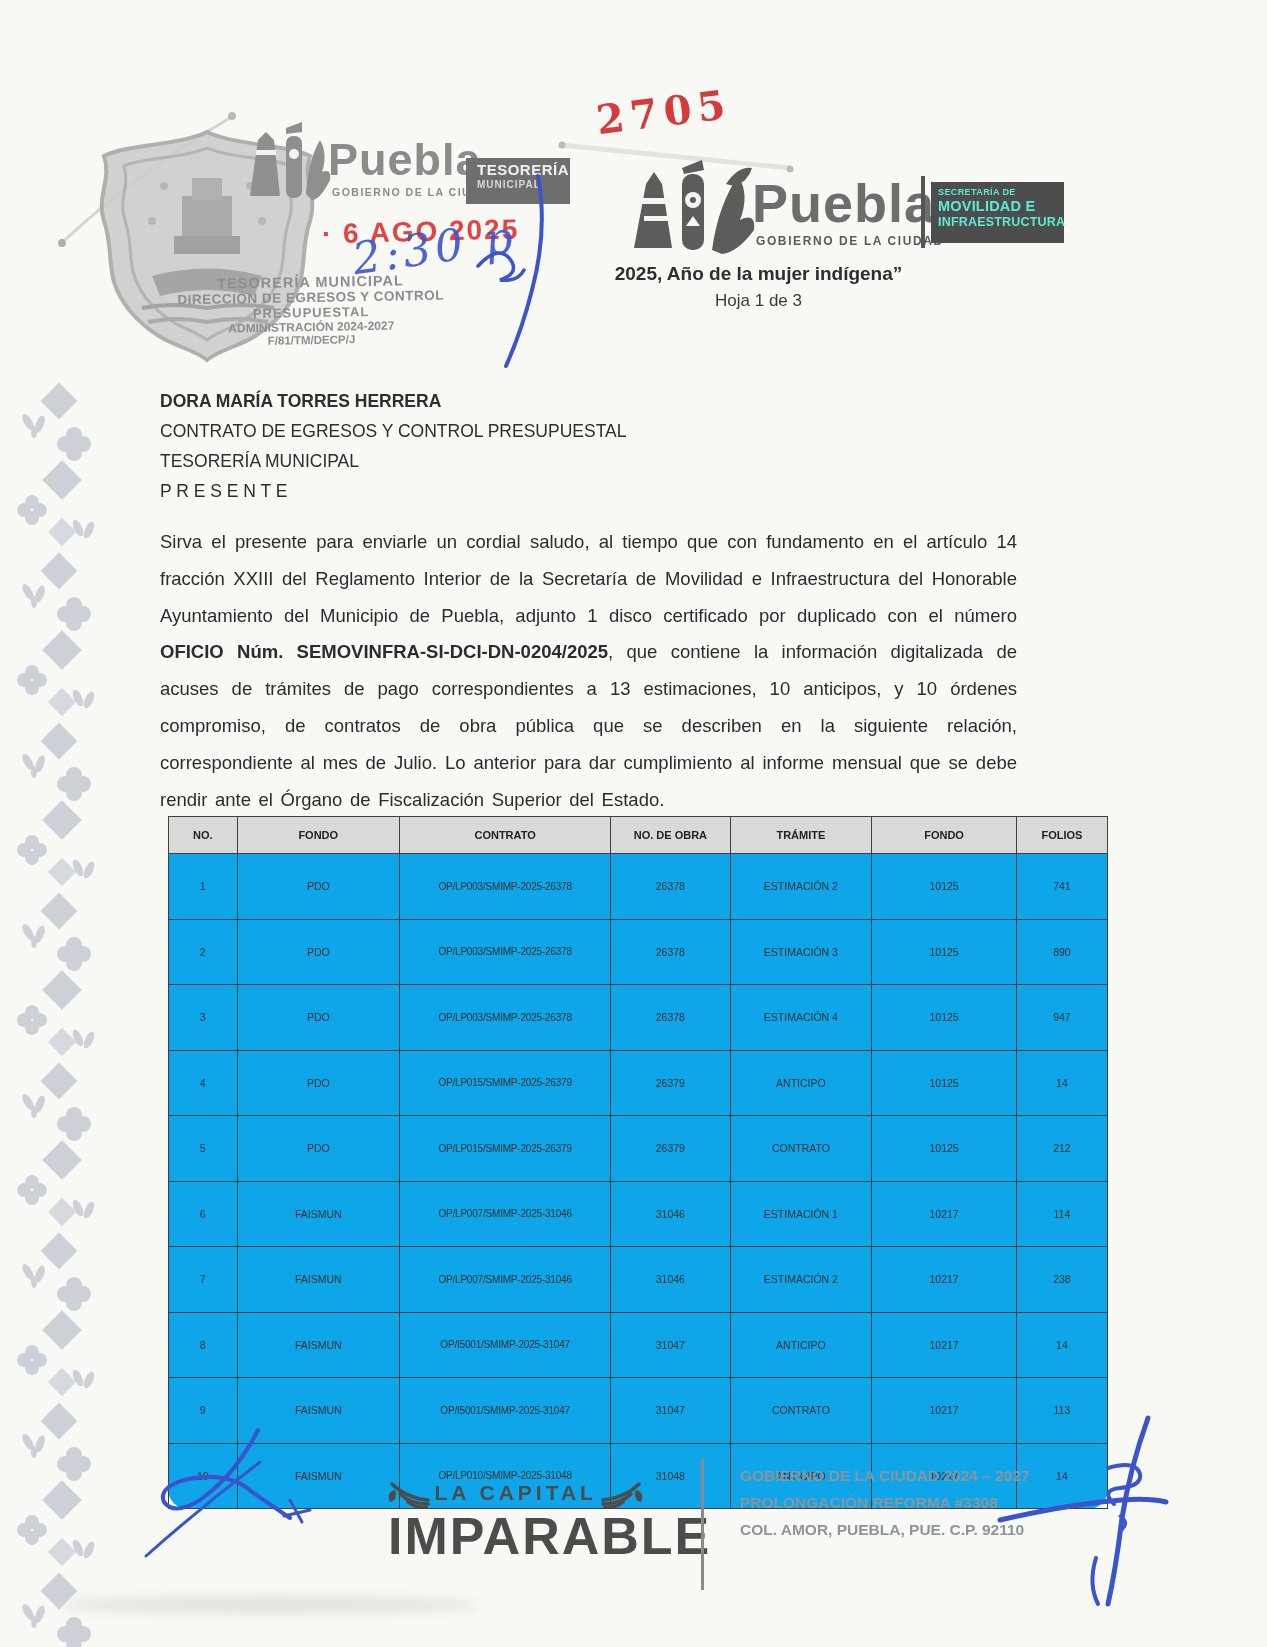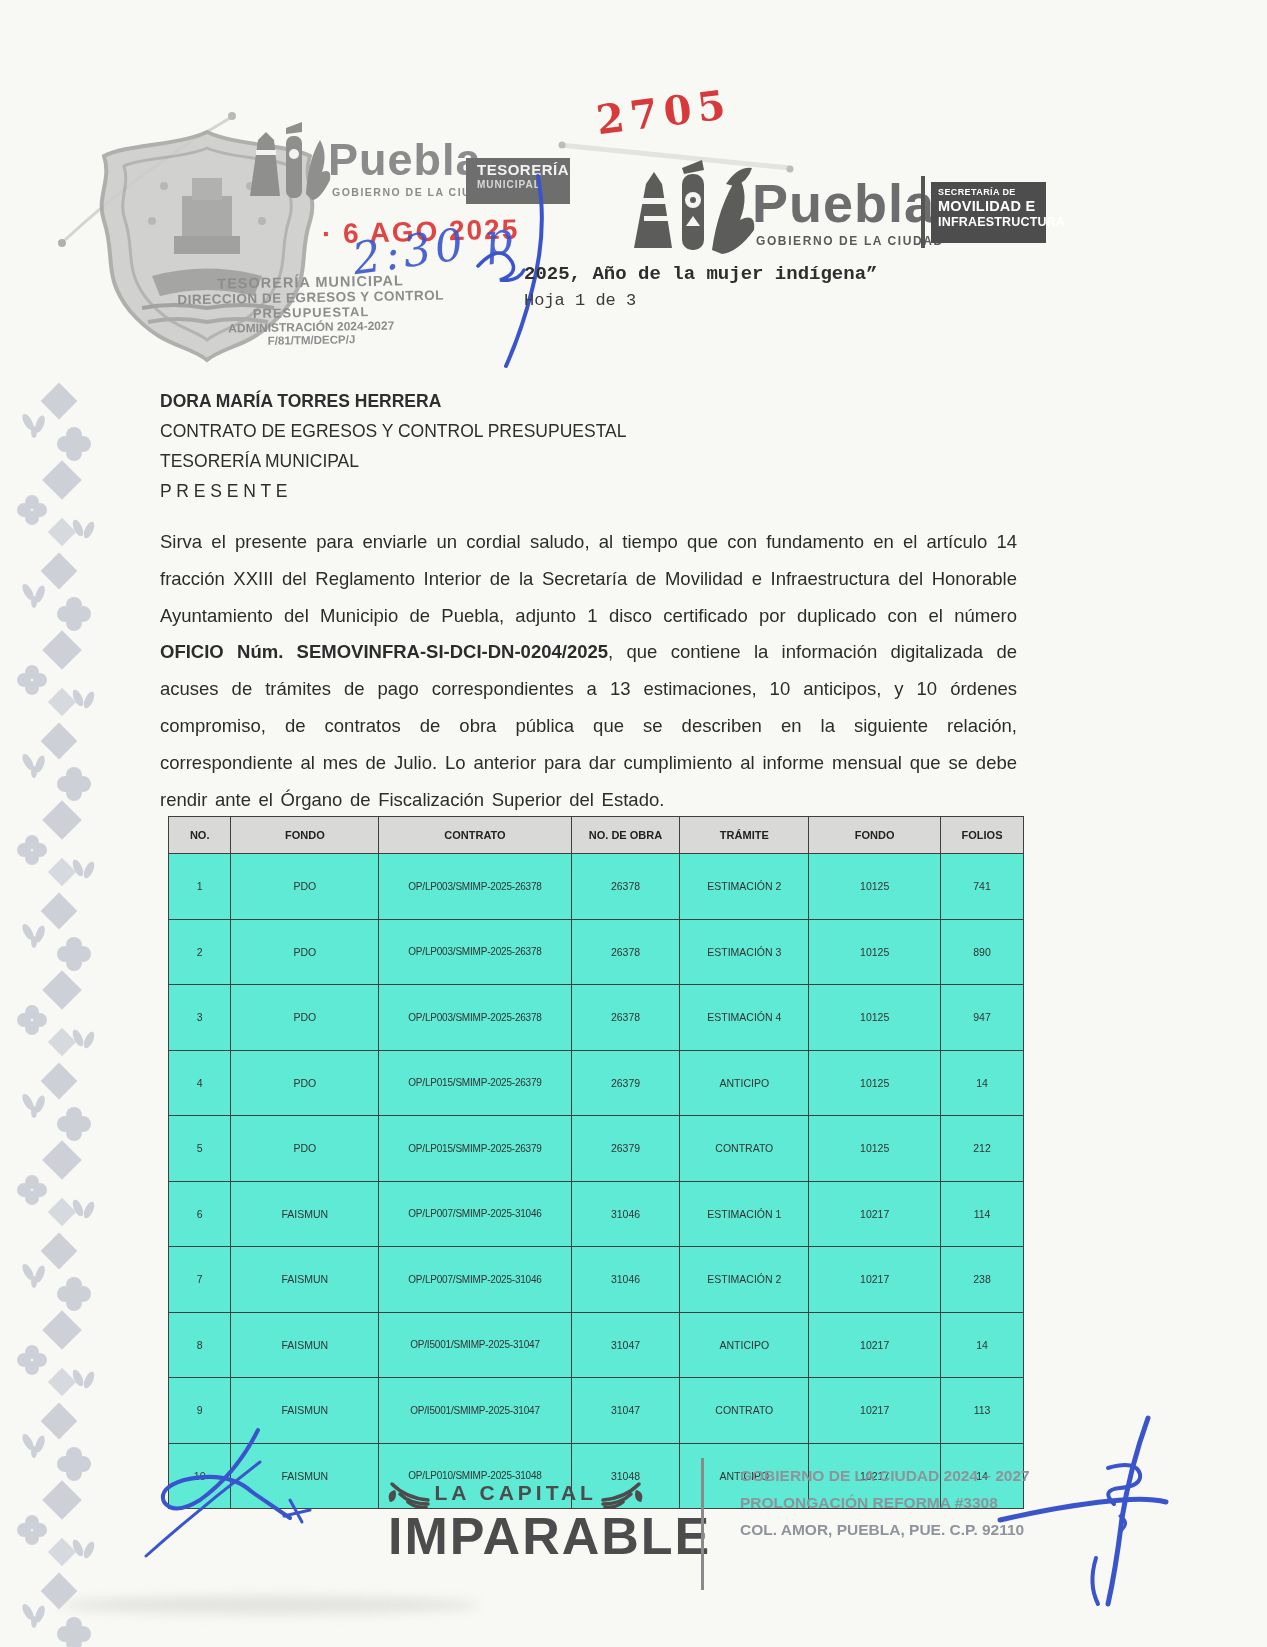--- a/index.html
+++ b/index.html
@@ -29,40 +29,40 @@
   .stamp-lines .s5{font-size:11.5px;font-weight:700;}
   .hand-time{left:352px;top:222px;font-size:44px;color:#3a55cc;font-family:"DejaVu Serif",serif;font-style:italic;transform:rotate(-8deg);letter-spacing:4px;opacity:.9;}
   .pen{stroke:#3a55cc;fill:none;stroke-linecap:round;}
   
   .reg-num{left:596px;top:88px;font-size:40px;font-weight:700;color:#d63a3a;font-family:"DejaVu Serif",serif;letter-spacing:6px;transform:rotate(-7deg);}
   
   .logo-icons{left:626px;top:158px;width:132px;height:98px;}
   .logo-brand{left:752px;top:172px;font-size:54px;font-weight:800;color:#6d6d6d;letter-spacing:1px;}
   .logo-brand-sub{left:756px;top:234px;font-size:12px;font-weight:700;color:#5a5a5a;letter-spacing:1.6px;}
   .logo-bar{left:921px;top:176px;width:4px;height:72px;background:#555;}
-  .logo-box{left:931px;top:182px;width:115px;height:61px;background:#4d4d4d;color:#ffffff;padding:5px 7px;box-sizing:border-box;}
+  .logo-box{left:931px;top:182px;width:133px;height:61px;background:#4d4d4d;color:#5eead4;padding:5px 7px;box-sizing:border-box;}
   .logo-box .b1{font-size:9px;font-weight:700;letter-spacing:.4px;}
   .logo-box .b2{font-size:14.5px;font-weight:800;letter-spacing:.2px;margin-top:1px;}
   .logo-box .b3{font-size:12.5px;font-weight:800;letter-spacing:.2px;margin-top:1px;}
   
-  .hdr-right{left:524px;top:263px;width:517px;text-align:left;font-family:Liberation Mono, monospace;}
+  .hdr-right{left:500px;top:263px;width:517px;text-align:center;}
   .hdr-right .motto{font-size:19px;font-weight:700;color:#2e2e2e;}
   .hdr-right .oficio{font-size:19px;font-weight:700;color:#2e2e2e;margin-top:5px;}
   .hdr-right .hoja{font-size:17px;color:#3a3a3a;margin-top:6px;}
   
   .recipient{left:160px;top:386px;font-size:17.5px;line-height:30px;color:#2e2e2e;}
   .recipient .name{font-weight:800;}
   
   .body-text{
     left:160px;top:524px;width:857px;font-size:18.5px;line-height:36.8px;
     text-align:justify;text-align-last:left;color:#2c2c2c;word-spacing:2.5px;
   }
   .body-text b{font-weight:800;}
   
-  .rel-table{left:168px;top:816px;width:856px;border-collapse:collapse;table-layout:fixed;background:#5eead4;}
+  .rel-table{left:168px;top:816px;width:940px;border-collapse:collapse;table-layout:fixed;background:#0ea5e9;border-radius:20px;}
   .rel-table th,.rel-table td{border:1.6px solid #3f3f3f;text-align:center;vertical-align:middle;overflow:hidden;}
   .rel-table th{height:34px;background:#d9d9d7;font-size:11px;font-weight:700;color:#222;}
   .rel-table td{height:62.5px;font-size:10.5px;color:#333;}
   .rel-table td.contract-cell{font-size:10px;letter-spacing:-.2px;}
   
   .footer-logo{left:388px;top:1478px;width:286px;text-align:left;color:#4c4c4c;}
   .footer-logo .cap{font-size:21px;font-weight:800;letter-spacing:4px;display:inline-block;vertical-align:middle;}
   .footer-logo .imp{font-size:52px;font-weight:700;letter-spacing:2px;margin-top:-2px;}
   .wing{display:inline-block;vertical-align:middle;}
   .footer-div{left:701px;top:1458px;width:2.5px;height:132px;background:#8a8a8a;}

